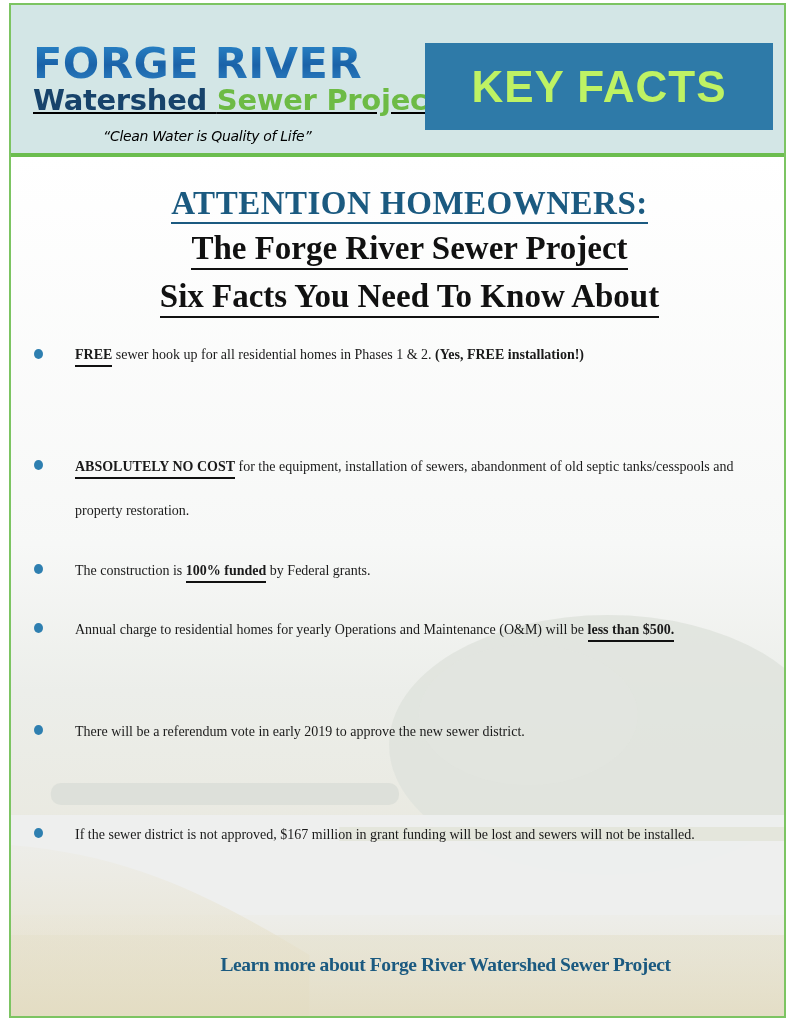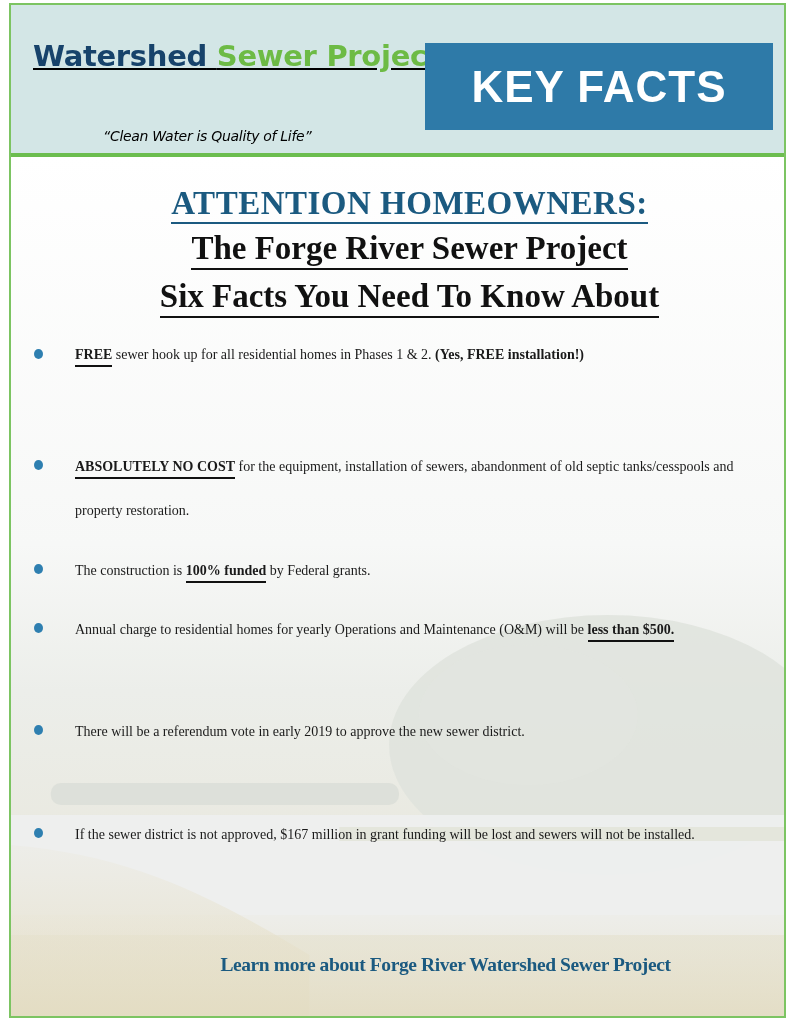--- a/index.html
+++ b/index.html
@@ -30,21 +30,21 @@
       white-space: nowrap; margin-left: 0; letter-spacing: -0.3px; text-decoration: underline;
     }
     .logo-line2 .w1 { color: #17436b; }
     .logo-line2 .w2 { color: #6dbb45; }
     .tagline {
       position: absolute; left: 92px; top: 123px; font-family: "DejaVu Sans", sans-serif;
       font-style: italic; font-size: 14px; color: #000000; letter-spacing: -0.3px; white-space: nowrap;
     }
     .key-facts {
       position: absolute; left: 414px; top: 38px; width: 348px; height: 87px; background: #2e7aa8;
-      color: #ffffff; font-family: "Liberation Sans", sans-serif; font-weight: bold; font-size: 44px;
+      color: #bef264; font-family: "Liberation Sans", sans-serif; font-weight: bold; font-size: 44px;
       display: flex; align-items: center; justify-content: center; letter-spacing: 1px;
     }
     .content { position: absolute; left: 0; top: 152px; width: 100%; z-index: 2; }
     .headline { text-align: center; margin-top: 27px; padding-left: 24px; }
     .headline .h1 {
       display: inline-block; font-size: 33px; line-height: 38px; color: #1b5a80; font-weight: bold;
       border-bottom: 2px solid #1b5a80; letter-spacing: 0.5px; padding-bottom: 0;
     }
     .headline .h2 {
       display: inline-block; font-size: 33px; line-height: 40px; color: #111111; font-weight: bold;
@@ -94,20 +94,21 @@
 
     <rect x="0" y="660" width="777" height="120" fill="#eef0ef" opacity="0.9"></rect>
     <rect x="330" y="672" width="447" height="14" fill="#e2e4d9" opacity="0.9"></rect>
 
     <path d="M0,690 C120,700 200,740 300,800 L300,865 L0,865 Z" fill="url(#grass)"></path>
     <rect x="0" y="760" width="777" height="105" fill="url(#grass)" opacity="0.85"></rect>
   </svg>
 
   <div class="header">
     <div class="logo">
+      <div class="logo-line1">FORGE RIVER</div>
       <div class="logo-line2">
         <span class="w1">Watershed</span>
         <span class="w2">Sewer Project</span>
       </div>
     </div>
     <div class="tagline">“Clean Water is Quality of Life”</div>
     <div class="key-facts">KEY FACTS</div>
   </div>
 
   <div class="content">

